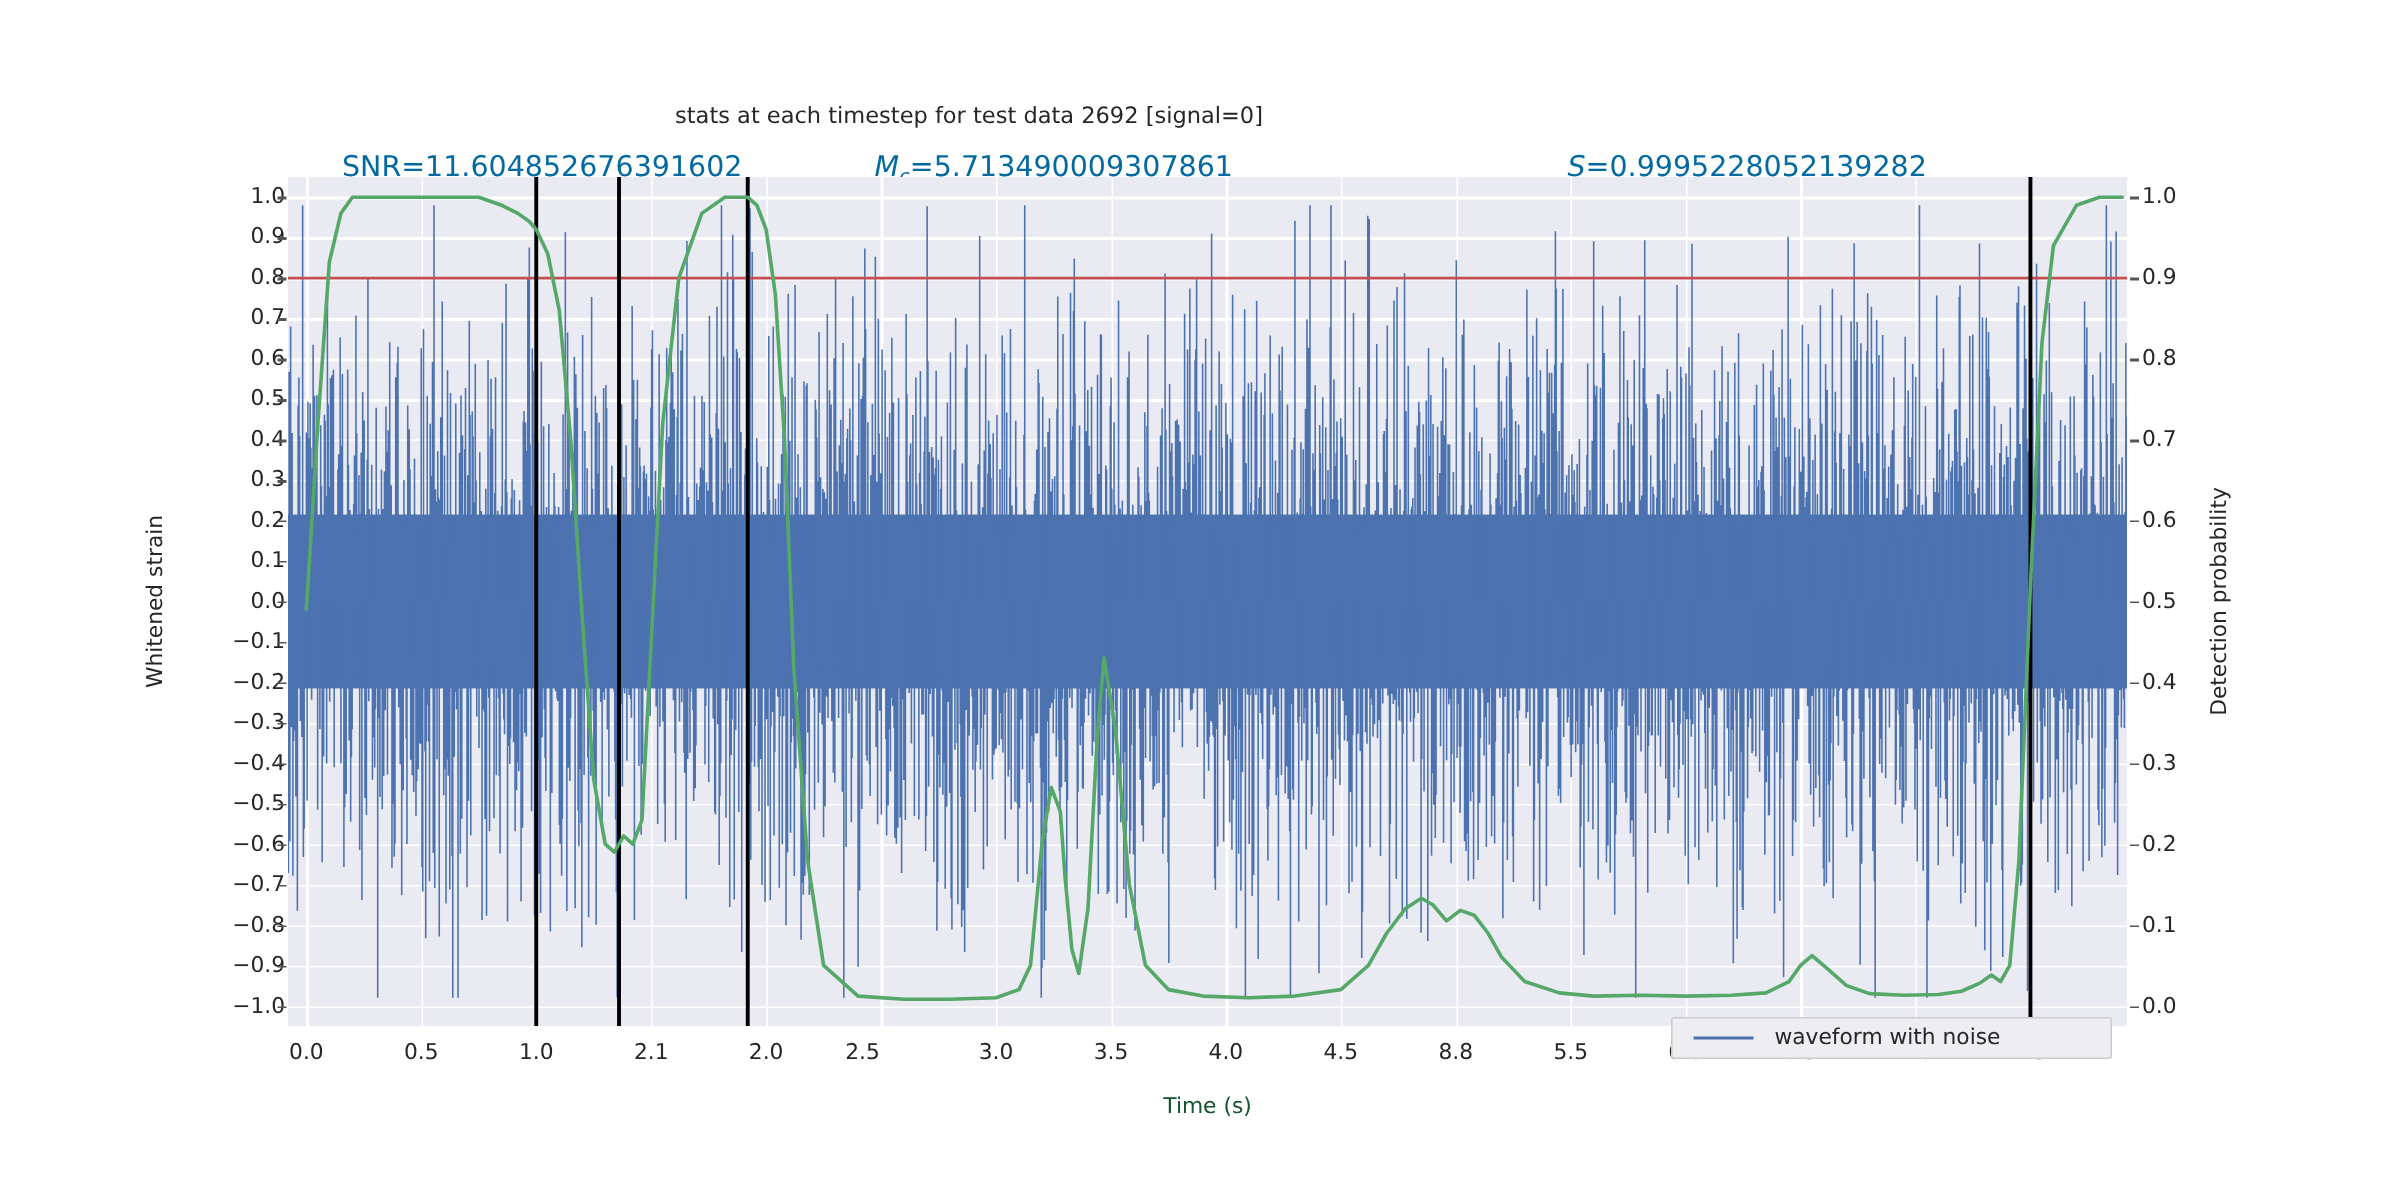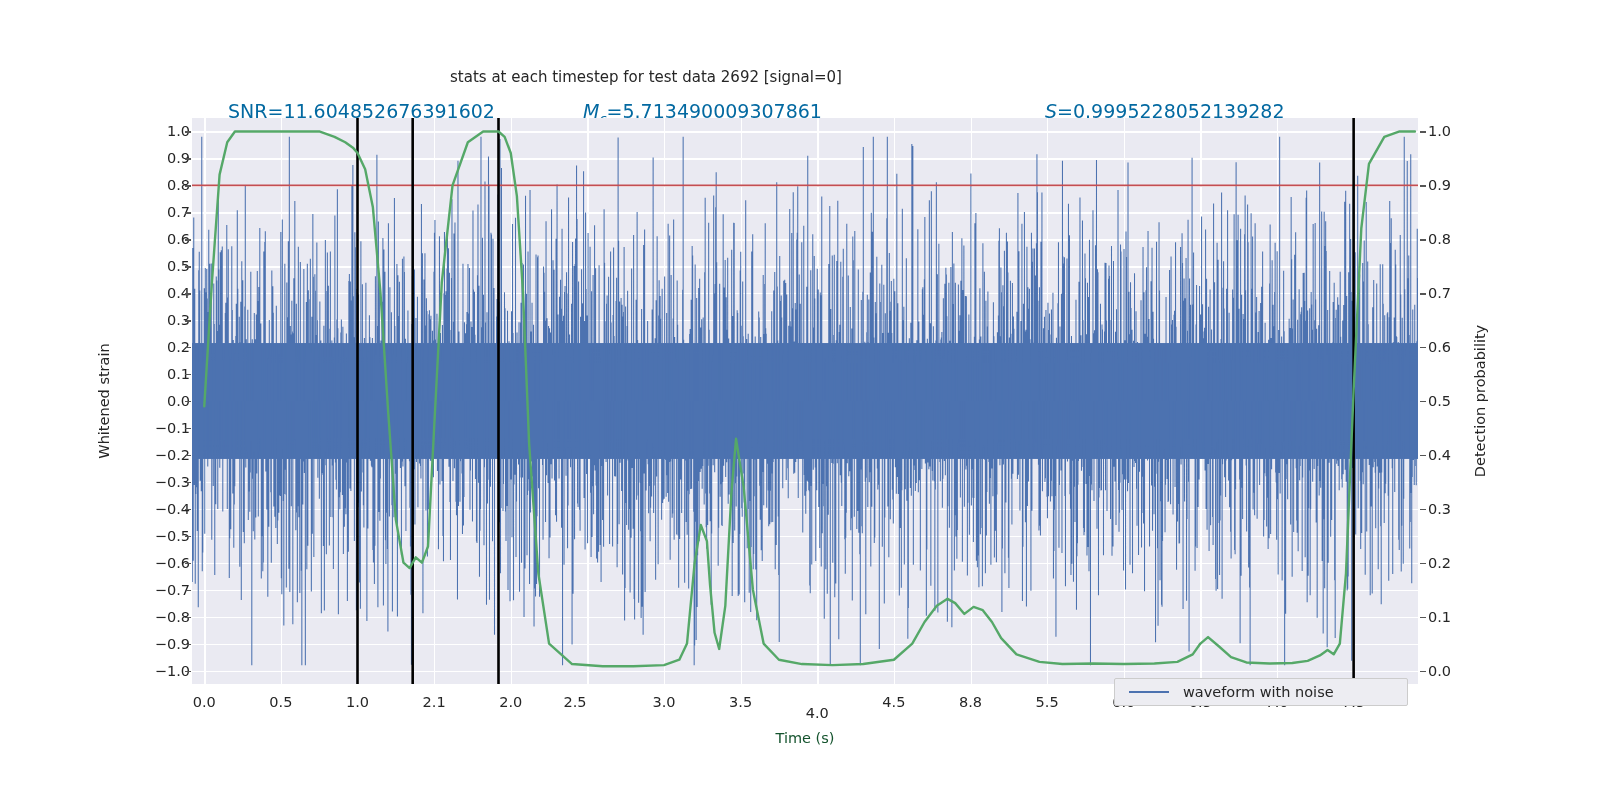--- a/index.html
+++ b/index.html
@@ -208,21 +208,21 @@
     </div>
   <div id="xtick-group">
       <div class="xtick" style="left: 204.26px;">0.0</div>
       <div class="xtick" style="left: 280.885px;">0.5</div>
       <div class="xtick" style="left: 357.51px;">1.0</div>
       <div class="xtick" style="left: 434.135px;">2.1</div>
       <div class="xtick" style="left: 510.76px;">2.0</div>
       <div class="xtick" style="left: 575px;">2.5</div>
       <div class="xtick" style="left: 664.01px;">3.0</div>
       <div class="xtick" style="left: 740.635px;">3.5</div>
-      <div class="xtick" style="left: 817.26px; margin-top: 11px;">4.0</div>
+      <div class="xtick" style="left: 817.26px;">4.0</div>
       <div class="xtick" style="left: 893.885px;">4.5</div>
       <div class="xtick" style="left: 970.51px;">8.8</div>
       <div class="xtick" style="left: 1047.13px;">5.5</div>
       <div class="xtick" style="left: 1123.76px;">6.0</div>
       <div class="xtick" style="left: 1200.38px;">6.5</div>
       <div class="xtick" style="left: 1277.01px;">7.0</div>
       <div class="xtick" style="left: 1353.63px;">7.5</div>
     </div>
 
   <div id="ylabel-left">Whitened strain</div>

